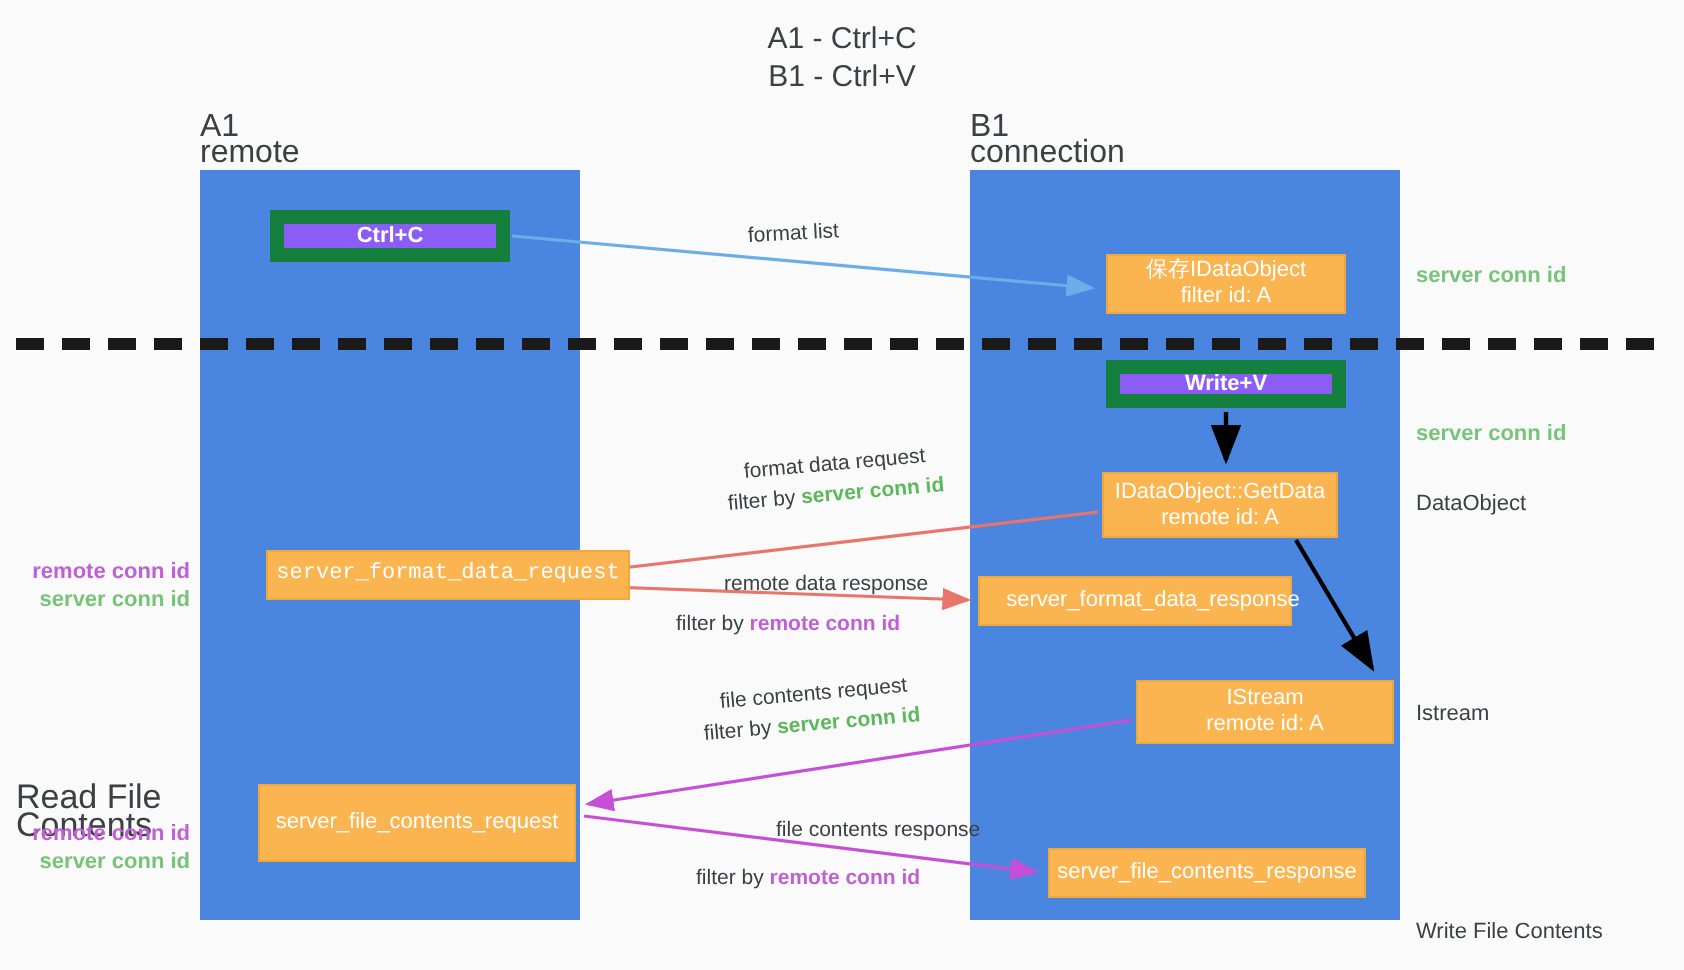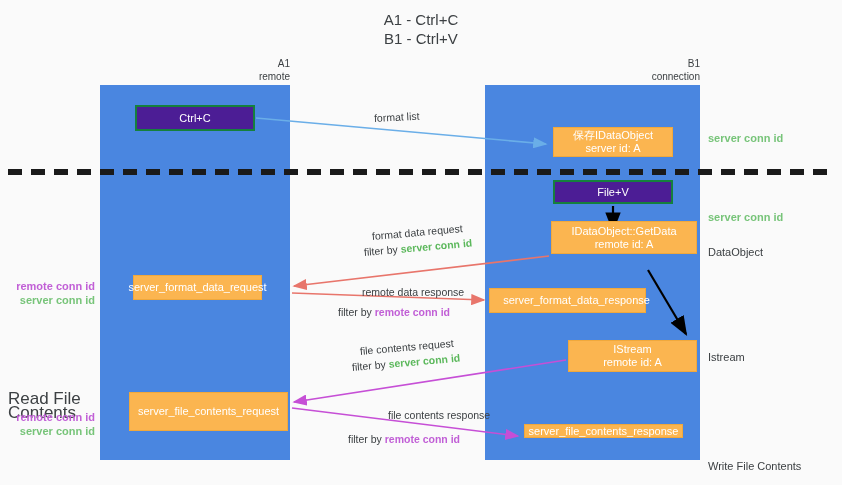--- a/index.html
+++ b/index.html
@@ -12,50 +12,50 @@
   svg.layer{pointer-events:none;}
 
   
   #title{
     position:absolute;left:0;top:10px;width:842px;text-align:center;
     font-size:15px;line-height:19px;color:#3c4043;white-space:pre-line;
   }
 
   
   .lane-head{
-    position:absolute;text-align:right;font-size:10px;line-height:13px;
+    position:absolute;text-align:left;font-size:16px;line-height:13px;
     color:#3c4043;white-space:pre-line;
   }
   #head-a1{left:100px;top:57px;width:190px;}
   #head-b1{left:485px;top:57px;width:215px;}
 
   
   .lane{position:absolute;background:#4a86e0;}
   #lane-a1{left:100px;top:85px;width:190px;height:375px;}
   #lane-b1{left:485px;top:85px;width:215px;height:375px;}
 
   
   .node{
     position:absolute;box-sizing:border-box;
     display:flex;align-items:center;justify-content:center;
     text-align:center;color:#ffffff;font-size:11px;line-height:13px;
     white-space:pre-line;padding:2px 4px;
   }
-  .node.green{background:#4c1d95;border:2px solid #15803d;}
+  .node.green{background:#8b5cf6;border:7px solid #15803d;font-weight:bold;}
   .node.orange{background:#fbb550;border:1px solid #f0a83c;}
 
   #n-ctrlc{left:135px;top:105px;width:120px;height:26px;}
   #n-save{left:553px;top:127px;width:120px;height:30px;}
   #n-ctrlv{left:553px;top:180px;width:120px;height:24px;}
-  #n-getdata{left:551px;top:221px;width:146px;height:33px;}
-  #n-fdreq{left:133px;top:275px;width:129px;height:25px;}
+  #n-getdata{left:551px;top:236px;width:118px;height:33px;}
+  #n-fdreq{left:133px;top:275px;width:182px;height:25px;font-family:Liberation Mono, monospace;}
   #n-fdres{left:489px;top:288px;width:157px;height:25px;padding-left:22px;}
   #n-istream{left:568px;top:340px;width:129px;height:32px;}
   #n-fcreq{left:129px;top:392px;width:159px;height:39px;}
-  #n-fcres{left:524px;top:424px;width:159px;height:14px;}
+  #n-fcres{left:524px;top:424px;width:159px;height:25px;}
 
   
   .side{position:absolute;font-size:11px;line-height:14px;}
   .side.green{color:#77c479;font-weight:bold;}
   .side.plain{color:#3c4043;}
   #s-serverconn1{left:708px;top:131px;}
   #s-serverconn2{left:708px;top:210px;}
   #s-dataobject{left:708px;top:245px;}
   #s-istream{left:708px;top:350px;}
   #s-writefile{left:708px;top:431px;margin-top:28px;}
@@ -126,22 +126,22 @@
 <div id="title">A1 - Ctrl+C
 B1 - Ctrl+V</div>
 
 <div class="lane-head" id="head-a1">A1
 remote</div>
 <div class="lane-head" id="head-b1">B1
 connection</div>
 
 <div class="node green" id="n-ctrlc">Ctrl+C</div>
 <div class="node orange" id="n-save">保存IDataObject
-server id: A</div>
-<div class="node green" id="n-ctrlv">File+V</div>
+filter id: A</div>
+<div class="node green" id="n-ctrlv">Write+V</div>
 <div class="node orange" id="n-getdata">IDataObject::GetData
 remote id: A</div>
 <div class="node orange" id="n-fdreq">server_format_data_request</div>
 <div class="node orange" id="n-fdres">server_format_data_response</div>
 <div class="node orange" id="n-istream">IStream
 remote id: A</div>
 <div class="node orange" id="n-fcreq">server_file_contents_request</div>
 <div class="node orange" id="n-fcres">server_file_contents_response</div>
 
 <div class="side green" id="s-serverconn1">server conn id</div>

